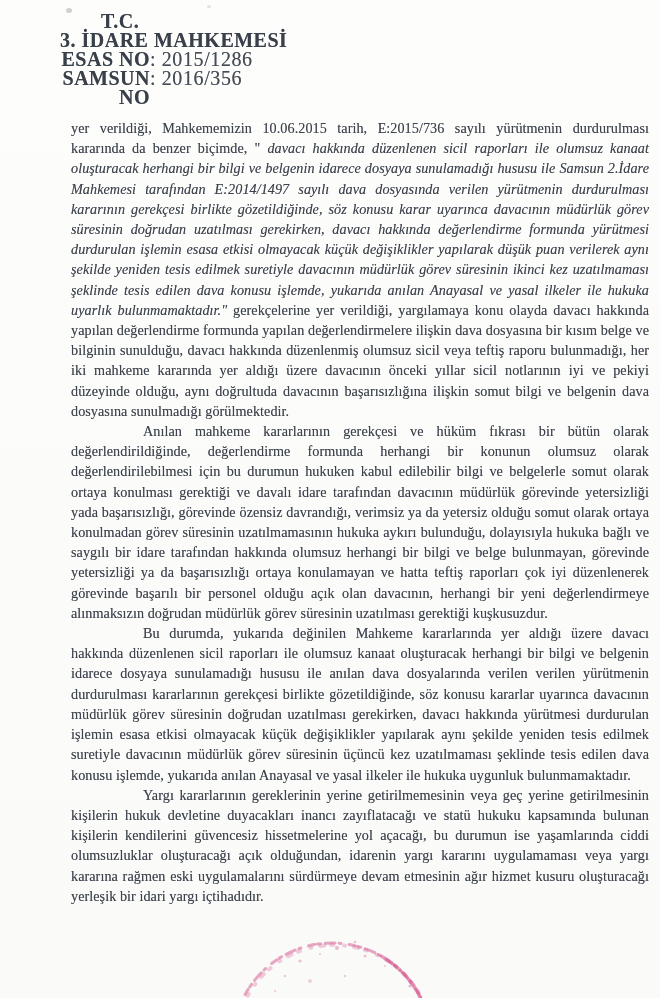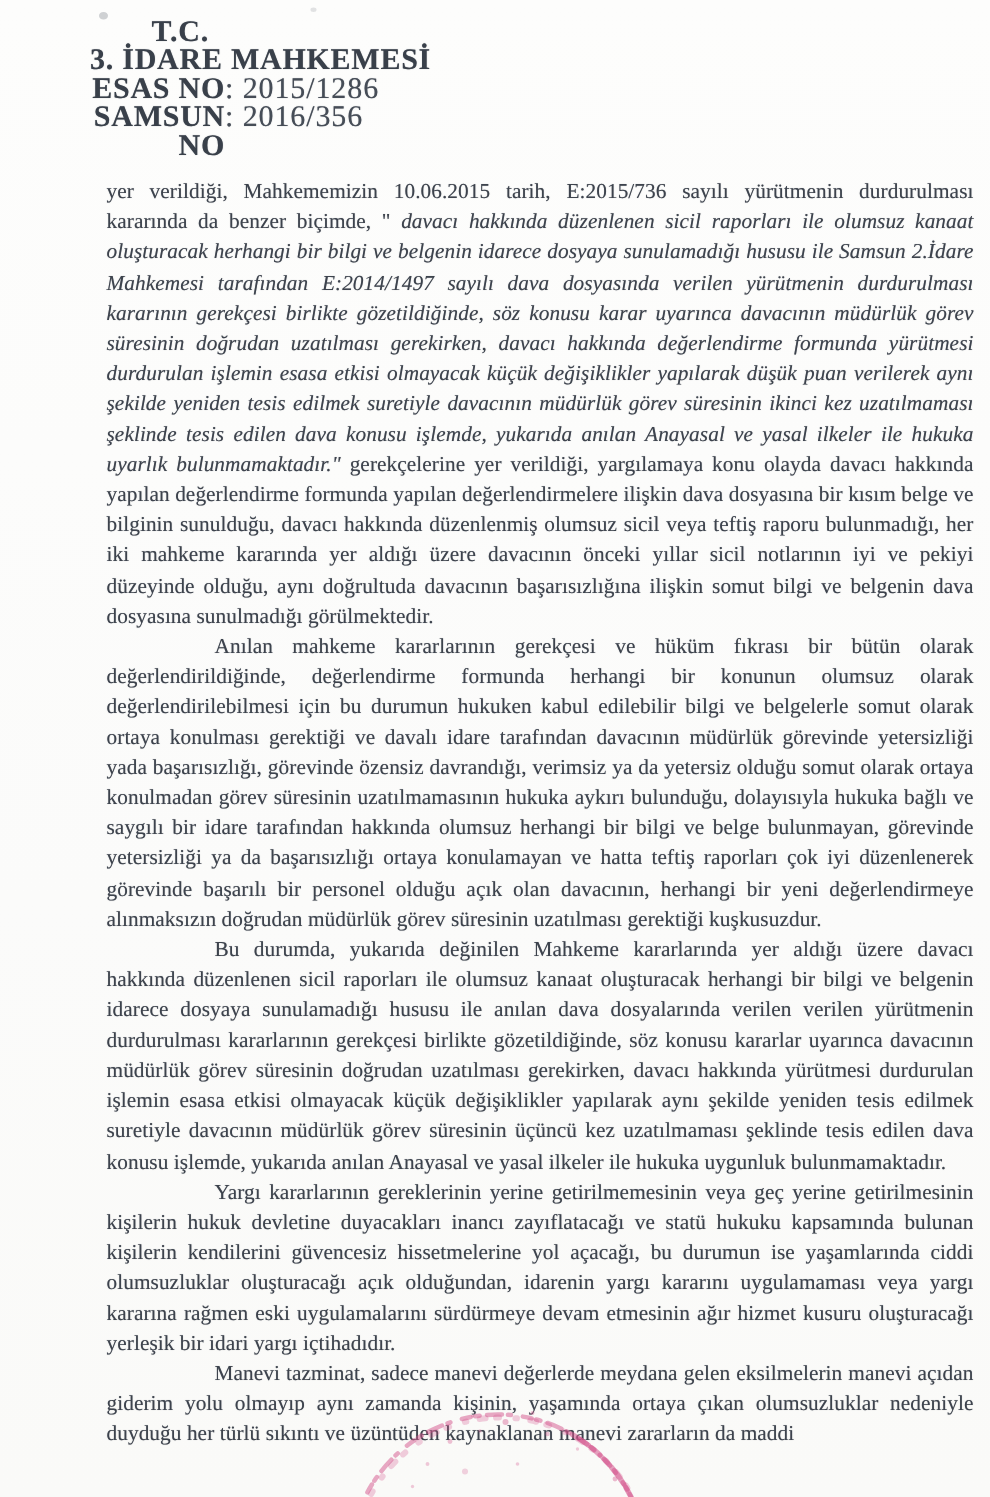--- a/index.html
+++ b/index.html
@@ -62,21 +62,20 @@
       <span class="lbl">SAMSUN NO</span>
       <span class="val">: 2016/356</span>
     </div>
   </div>
 
   <div class="bodytext">
     <p class="para no-indent"><span>yer verildiği, Mahkememizin 10.06.2015 tarih, E:2015/736 sayılı yürütmenin durdurulması kararında da benzer biçimde, " </span><span class="quote">davacı hakkında düzenlenen sicil raporları ile olumsuz kanaat oluşturacak herhangi bir bilgi ve belgenin idarece dosyaya sunulamadığı hususu ile Samsun 2.İdare Mahkemesi tarafından E:2014/1497 sayılı dava dosyasında verilen yürütmenin durdurulması kararının gerekçesi birlikte gözetildiğinde, söz konusu karar uyarınca davacının müdürlük görev süresinin doğrudan uzatılması gerekirken, davacı hakkında değerlendirme formunda yürütmesi durdurulan işlemin esasa etkisi olmayacak küçük değişiklikler yapılarak düşük puan verilerek aynı şekilde yeniden tesis edilmek suretiyle davacının müdürlük görev süresinin ikinci kez uzatılmaması şeklinde tesis edilen dava konusu işlemde, yukarıda anılan Anayasal ve yasal ilkeler ile hukuka uyarlık bulunmamaktadır."</span><span> gerekçelerine yer verildiği, yargılamaya konu olayda davacı hakkında yapılan değerlendirme formunda yapılan değerlendirmelere ilişkin dava dosyasına bir kısım belge ve bilginin sunulduğu,  davacı hakkında düzenlenmiş  olumsuz sicil veya teftiş raporu bulunmadığı, her iki  mahkeme kararında yer aldığı üzere davacının önceki yıllar sicil notlarının iyi ve pekiyi düzeyinde olduğu, aynı doğrultuda davacının başarısızlığına ilişkin somut bilgi ve belgenin dava dosyasına sunulmadığı görülmektedir.</span></p>
     <p class="para">Anılan mahkeme kararlarının gerekçesi ve hüküm fıkrası bir bütün olarak değerlendirildiğinde, değerlendirme formunda herhangi bir konunun olumsuz olarak değerlendirilebilmesi için bu durumun hukuken kabul edilebilir bilgi ve belgelerle somut olarak ortaya konulması gerektiği ve  davalı idare tarafından davacının müdürlük görevinde yetersizliği yada başarısızlığı, görevinde özensiz davrandığı, verimsiz ya da yetersiz olduğu somut olarak ortaya konulmadan görev süresinin uzatılmamasının hukuka aykırı bulunduğu, dolayısıyla hukuka bağlı ve saygılı bir idare tarafından hakkında olumsuz herhangi bir bilgi ve belge bulunmayan, görevinde yetersizliği ya da başarısızlığı ortaya konulamayan ve hatta teftiş raporları çok iyi düzenlenerek görevinde başarılı bir personel olduğu açık olan davacının, herhangi bir yeni değerlendirmeye alınmaksızın doğrudan müdürlük görev süresinin uzatılması gerektiği kuşkusuzdur.</p>
     <p class="para">Bu durumda, yukarıda değinilen Mahkeme kararlarında yer aldığı üzere davacı hakkında düzenlenen sicil raporları ile olumsuz kanaat oluşturacak herhangi bir bilgi ve belgenin idarece dosyaya sunulamadığı hususu ile anılan dava dosyalarında verilen verilen yürütmenin durdurulması kararlarının gerekçesi birlikte gözetildiğinde, söz konusu kararlar uyarınca davacının müdürlük görev süresinin doğrudan uzatılması gerekirken, davacı hakkında yürütmesi durdurulan işlemin esasa etkisi olmayacak küçük değişiklikler yapılarak aynı şekilde yeniden tesis edilmek suretiyle davacının müdürlük görev süresinin üçüncü kez uzatılmaması şeklinde tesis edilen dava konusu işlemde, yukarıda anılan Anayasal ve yasal ilkeler ile hukuka uygunluk bulunmamaktadır.</p>
     <p class="para">Yargı kararlarının gereklerinin yerine getirilmemesinin veya geç yerine getirilmesinin kişilerin hukuk devletine duyacakları inancı  zayıflatacağı ve statü hukuku kapsamında bulunan kişilerin kendilerini güvencesiz hissetmelerine yol açacağı, bu durumun  ise yaşamlarında ciddi olumsuzluklar oluşturacağı açık olduğundan, idarenin yargı kararını uygulamaması veya yargı kararına rağmen eski uygulamalarını sürdürmeye devam etmesinin ağır hizmet kusuru oluşturacağı yerleşik bir idari yargı içtihadıdır.</p>
-    <p class="para">Manevi tazminat, sadece manevi değerlerde meydana gelen eksilmelerin manevi açıdan giderim yolu olmayıp aynı zamanda kişinin, yaşamında ortaya çıkan olumsuzluklar nedeniyle duyduğu her türlü sıkıntı ve üzüntüden kaynaklanan manevi zararların da maddi</p>
   </div>
 
   <svg class="stamp" width="220" height="62" viewBox="0 0 220 62">
     <g stroke="#d4548c" fill="none" stroke-linecap="round">
       <circle cx="107" cy="106" r="99" stroke-width="3" stroke-dasharray="3 5 10 4 2 8 6 3" opacity="0.5"></circle>
       <circle cx="109" cy="108" r="99" stroke-width="4" stroke-dasharray="1 9 4 7 2 11" opacity="0.28"></circle>
       <path d="M 195.7 62 A 99 99 0 0 0 156.5 20.3" stroke-width="3.5" stroke-dasharray="7 3 14 2 5 4" opacity="0.55"></path>
     </g>
     <g fill="#d4548c">
       <circle cx="75" cy="25" r="1.6" opacity="0.35"></circle>

